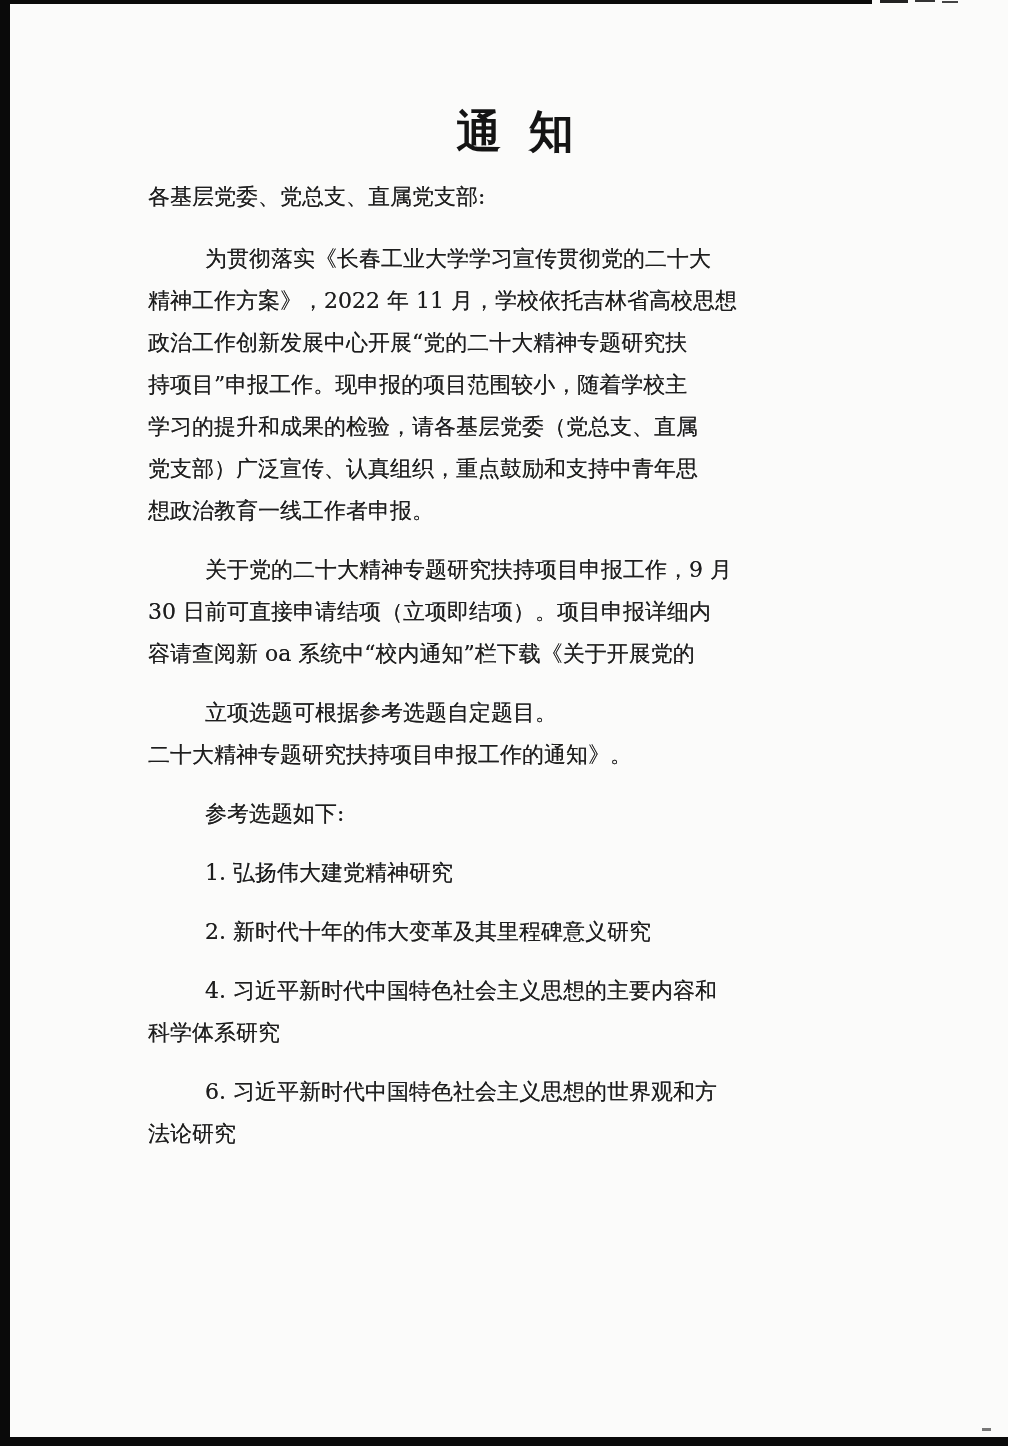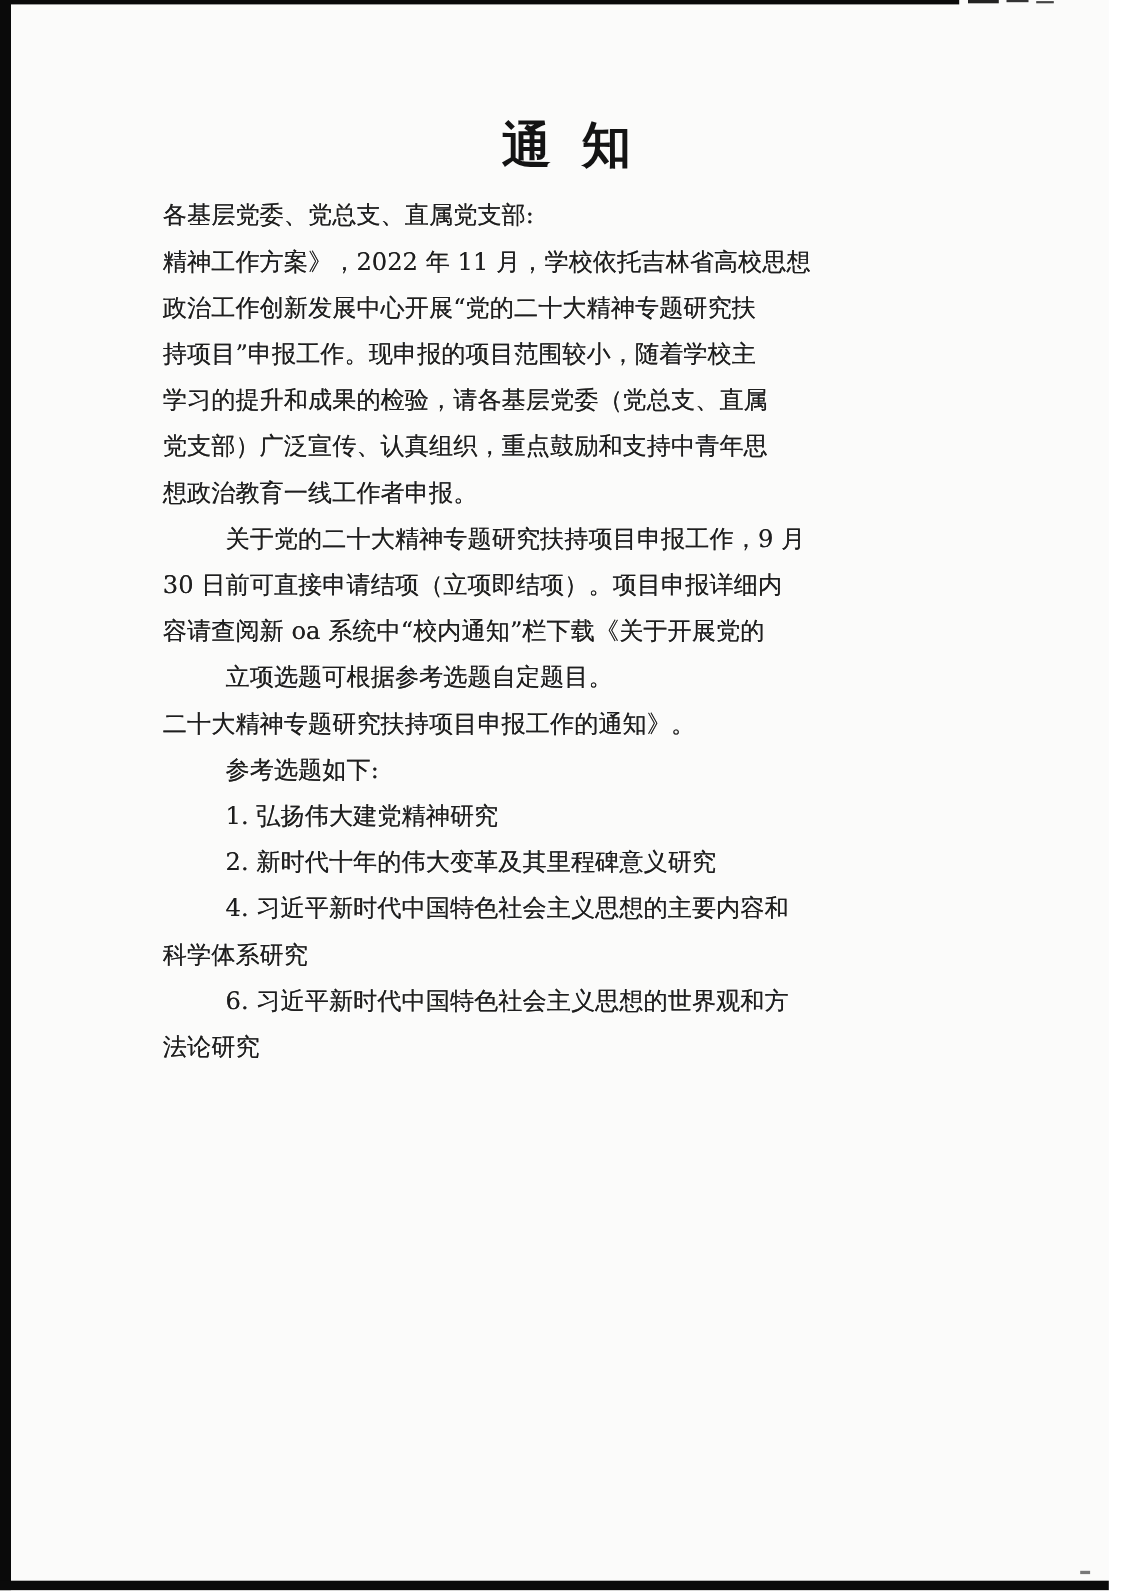--- a/index.html
+++ b/index.html
@@ -49,21 +49,21 @@
     color: #141414;
   }
   .line {
     white-space: nowrap;
     font-size: 22px;
     line-height: 42px;
     height: 42px;
     text-shadow: 0 0 0.5px rgba(25,25,25,0.75);
   }
   .ind    { padding-left: 57px; }
-  .gap    { }
+  .gap    { margin-top: 17px; }
   .gap-lg { margin-top: 20px; }
 </style>
 </head>
 <body>
 
 <div class="page">
 
   <div class="edge edge-left"></div>
   <div class="edge edge-top"></div>
   <div class="edge-top-d1 edge"></div>
@@ -75,20 +75,21 @@
   <div class="speck sp2"></div>
   <div class="speck sp3"></div>
   <div class="speck sp4"></div>
 
   <div class="doc">
 
     <h1 class="title">通 知</h1>
 
     <div class="line">各基层党委、党总支、直属党支部:</div>
 
+    <div class="line ind gap-lg">为贯彻落实《长春工业大学学习宣传贯彻党的二十大</div>
     <div class="line">精神工作方案》，2022 年 11 月，学校依托吉林省高校思想</div>
     <div class="line">政治工作创新发展中心开展“党的二十大精神专题研究扶</div>
     <div class="line">持项目”申报工作。现申报的项目范围较小，随着学校主</div>
     <div class="line">学习的提升和成果的检验，请各基层党委（党总支、直属</div>
     <div class="line">党支部）广泛宣传、认真组织，重点鼓励和支持中青年思</div>
     <div class="line">想政治教育一线工作者申报。</div>
 
     <div class="line ind gap">关于党的二十大精神专题研究扶持项目申报工作，9 月</div>
     <div class="line">30 日前可直接申请结项（立项即结项）。项目申报详细内</div>
     <div class="line">容请查阅新 oa 系统中“校内通知”栏下载《关于开展党的</div>

